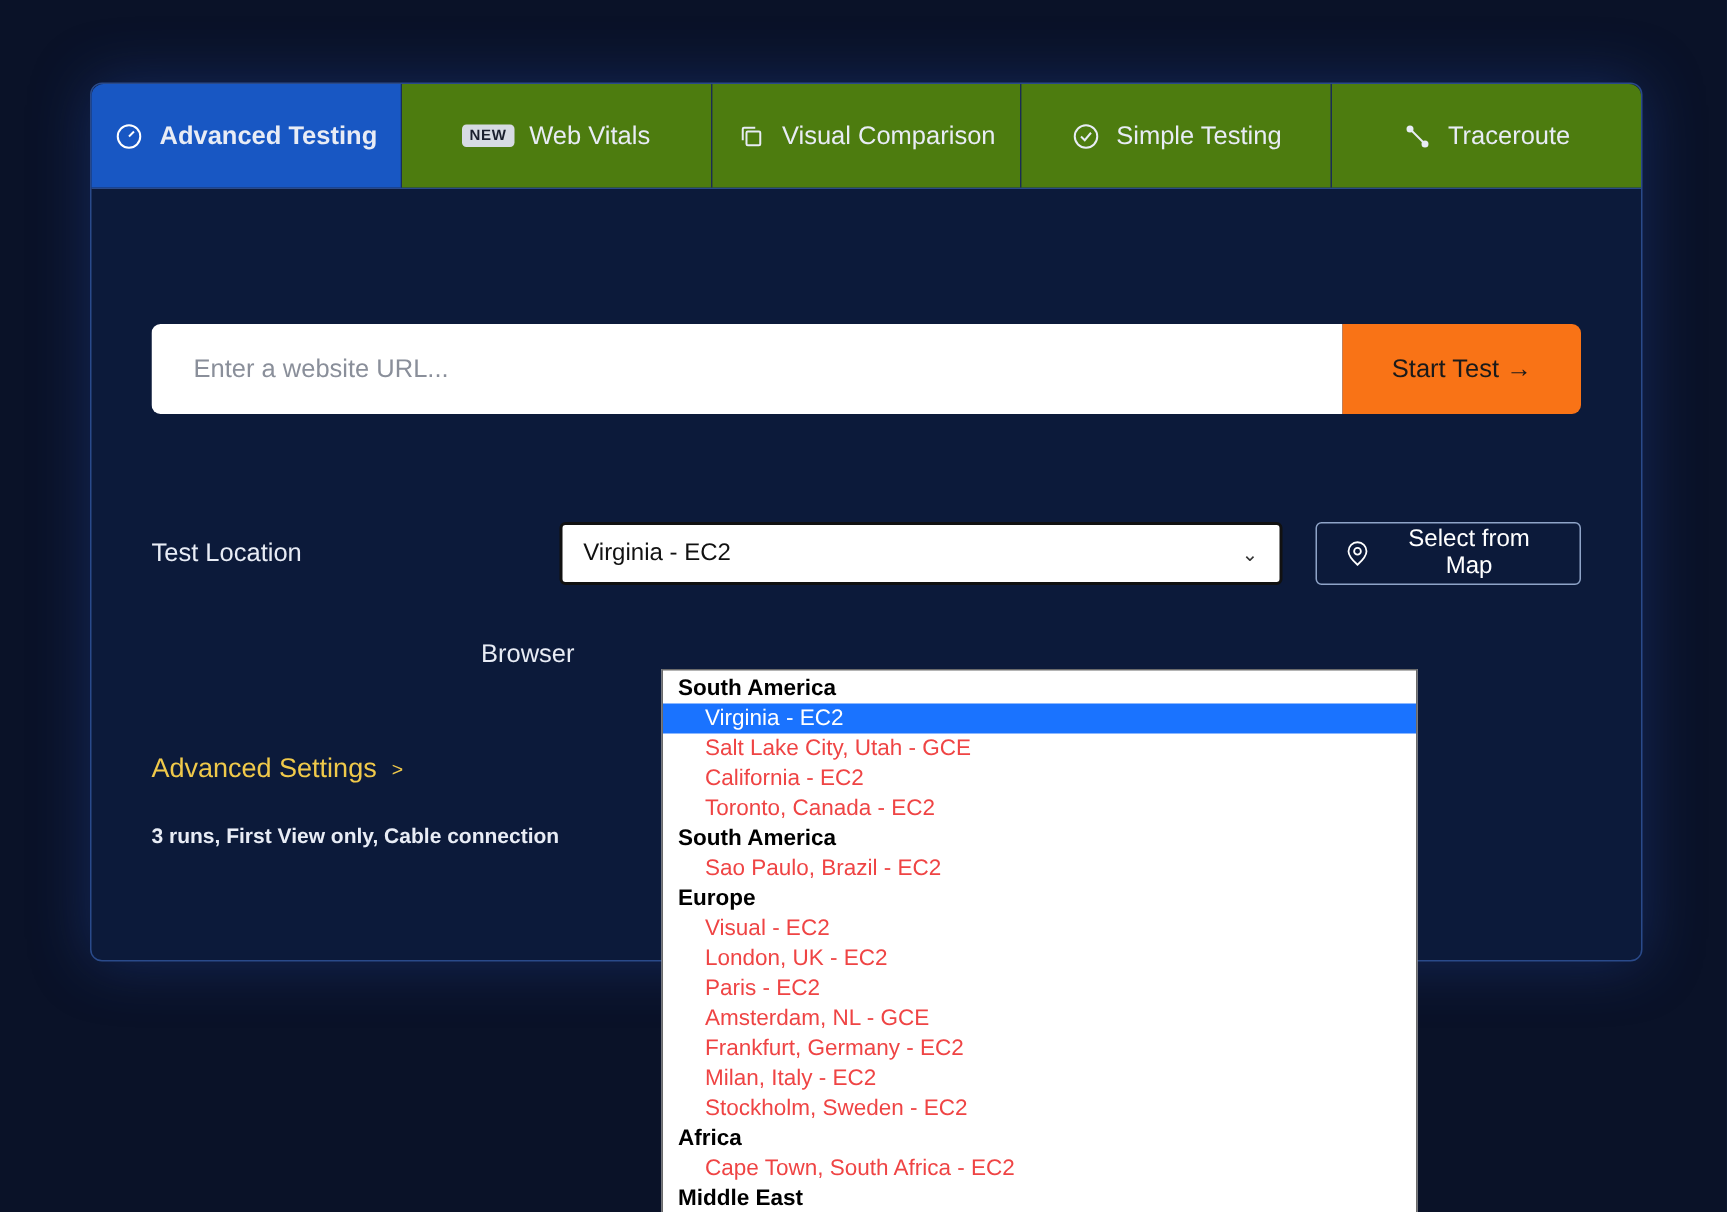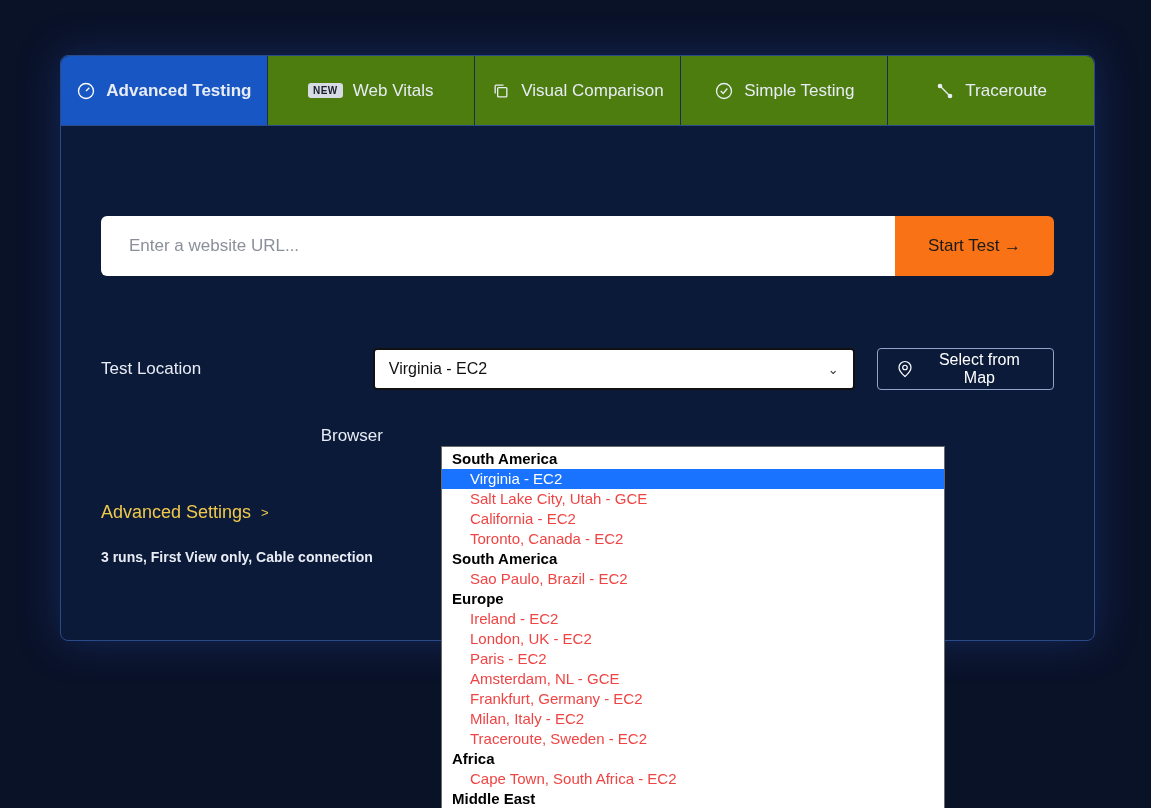--- a/index.html
+++ b/index.html
@@ -282,24 +282,24 @@
   <div class="dropdown-inner" id="dropdown-inner">
 
   <div class="dd-group">South America</div>
       <div class="dd-item selected">Virginia - EC2</div>
       <div class="dd-item">Salt Lake City, Utah - GCE</div>
       <div class="dd-item">California - EC2</div>
       <div class="dd-item">Toronto, Canada - EC2</div>
       <div class="dd-group">South America</div>
       <div class="dd-item">Sao Paulo, Brazil - EC2</div>
       <div class="dd-group">Europe</div>
-      <div class="dd-item">Ireland - EC2</div>
+      <div class="dd-item">Visual - EC2</div>
       <div class="dd-item">London, UK - EC2</div>
       <div class="dd-item">Paris - EC2</div>
       <div class="dd-item">Amsterdam, NL - GCE</div>
       <div class="dd-item">Frankfurt, Germany - EC2</div>
       <div class="dd-item">Milan, Italy - EC2</div>
-      <div class="dd-item">Traceroute, Sweden - EC2</div>
+      <div class="dd-item">Stockholm, Sweden - EC2</div>
       <div class="dd-group">Africa</div>
       <div class="dd-item">Cape Town, South Africa - EC2</div>
       <div class="dd-group">Middle East</div>
     </div>
 </div>
 
 </body></html>

